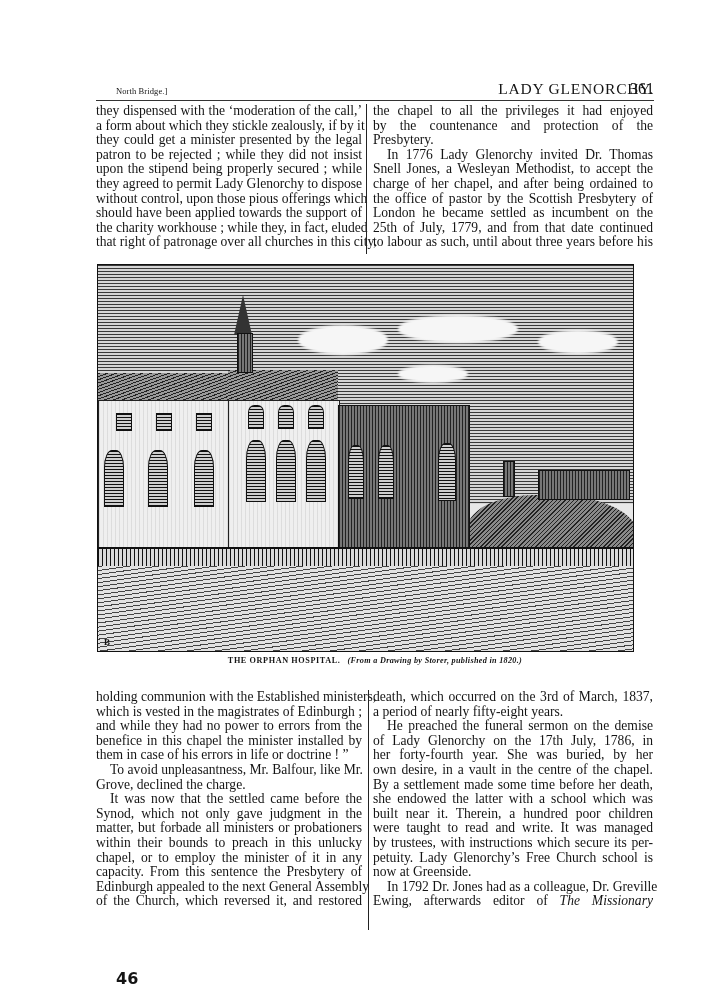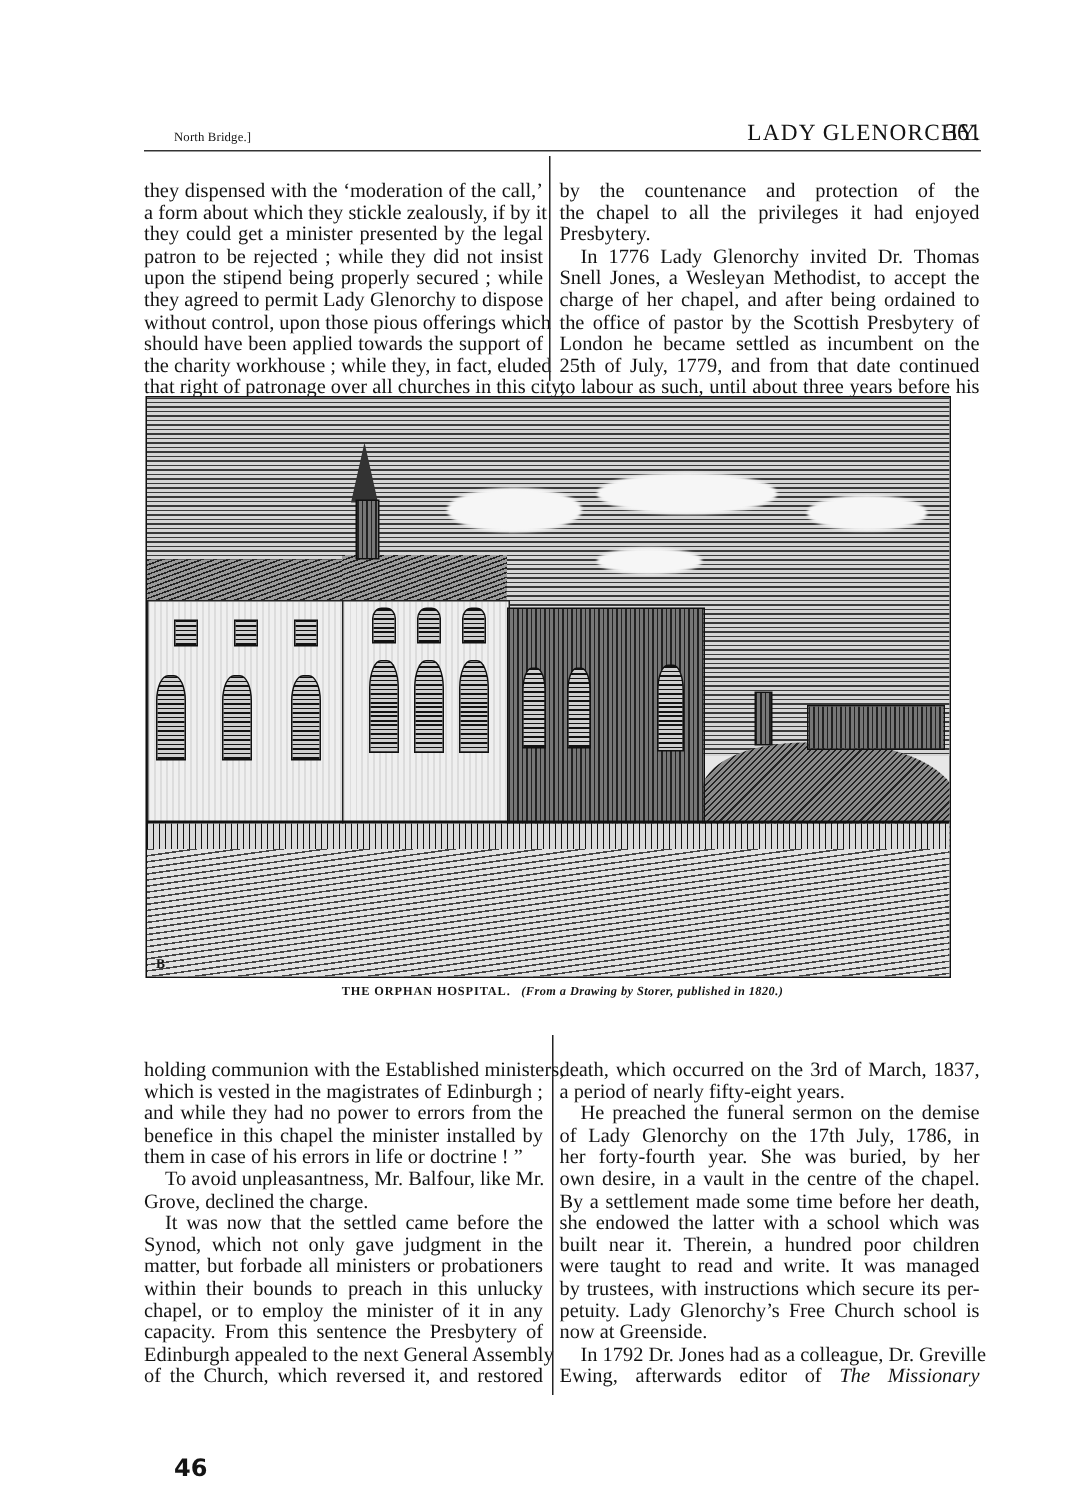--- a/index.html
+++ b/index.html
@@ -6,21 +6,21 @@
   body { width: 722px; height: 1000px; position: relative; overflow: hidden;
          font-family: "Liberation Serif", "DejaVu Serif", serif; color: #141414; }
   .page { position: absolute; left: 0; top: 0; width: 722px; height: 1000px; }
 
   .running-head { position: absolute; left: 96px; top: 80px; width: 558px; height: 20px; }
   .rh-left { position: absolute; left: 0; top: 6px; font-size: 8.5px; font-weight: normal; letter-spacing: 0.1px; margin-left: 20px; }
   .rh-center { position: absolute; left: 0; width: 100%; top: 0; text-align: right; font-size: 15.5px; letter-spacing: 0.8px; }
   .rh-right { position: absolute; right: 0; top: 0; font-size: 16px; }
   .rule { position: absolute; left: 96px; top: 100px; width: 558px; height: 0; border-top: 1.2px solid #333; }
 
-  .col { position: absolute; font-size: 13.6px; line-height: 14.6px; text-align: justify; margin-top: 16px; }
+  .col { position: absolute; font-size: 13.6px; line-height: 14.6px; text-align: justify; }
   .col .line { display: block; text-align: justify; text-align-last: justify; white-space: nowrap; }
   .col .line.last { text-align-last: left; }
   .col .indent { padding-left: 14px; }
 
   .col-top-left { left: 96px; top: 104px; width: 266px; }
   .col-top-right { left: 373px; top: 104px; width: 280px; }
   .col-bot-left { left: 96px; top: 690px; width: 266px; }
   .col-bot-right { left: 373px; top: 690px; width: 280px; }
 
   .divider { position: absolute; width: 0; border-left: 1.2px solid #222; }
@@ -72,22 +72,22 @@
     <span class="line">upon the stipend being properly secured ; while</span>
     <span class="line">they agreed to permit Lady Glenorchy to dispose</span>
     <span class="line">without control, upon those pious offerings which</span>
     <span class="line">should have been applied towards the support of</span>
     <span class="line">the charity workhouse ; while they, in fact, eluded</span>
     <span class="line">that right of patronage over all churches in this city,</span>
   </div>
   <div class="divider divider-top"></div>
 
   <div class="col col-top-right">
+    <span class="line">the chapel to all the privileges it had enjoyed</span>
     <span class="line">by the countenance and protection of the</span>
-    <span class="line">the chapel to all the privileges it had enjoyed</span>
     <span class="line last">Presbytery.</span>
     <span class="line indent">In 1776 Lady Glenorchy invited Dr. Thomas</span>
     <span class="line">Snell Jones, a Wesleyan Methodist, to accept the</span>
     <span class="line">charge of her chapel, and after being ordained to</span>
     <span class="line">the office of pastor by the Scottish Presbytery of</span>
     <span class="line">London he became settled as incumbent on the</span>
     <span class="line">25th of July, 1779, and from that date continued</span>
     <span class="line">to labour as such, until about three years before his</span>
   </div>
 

